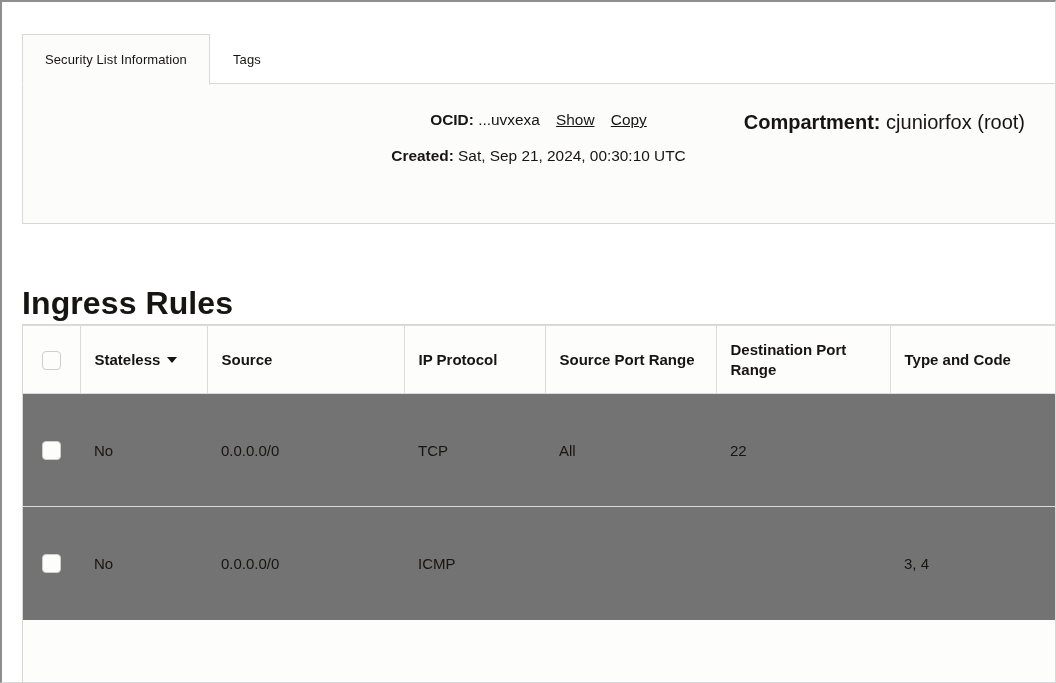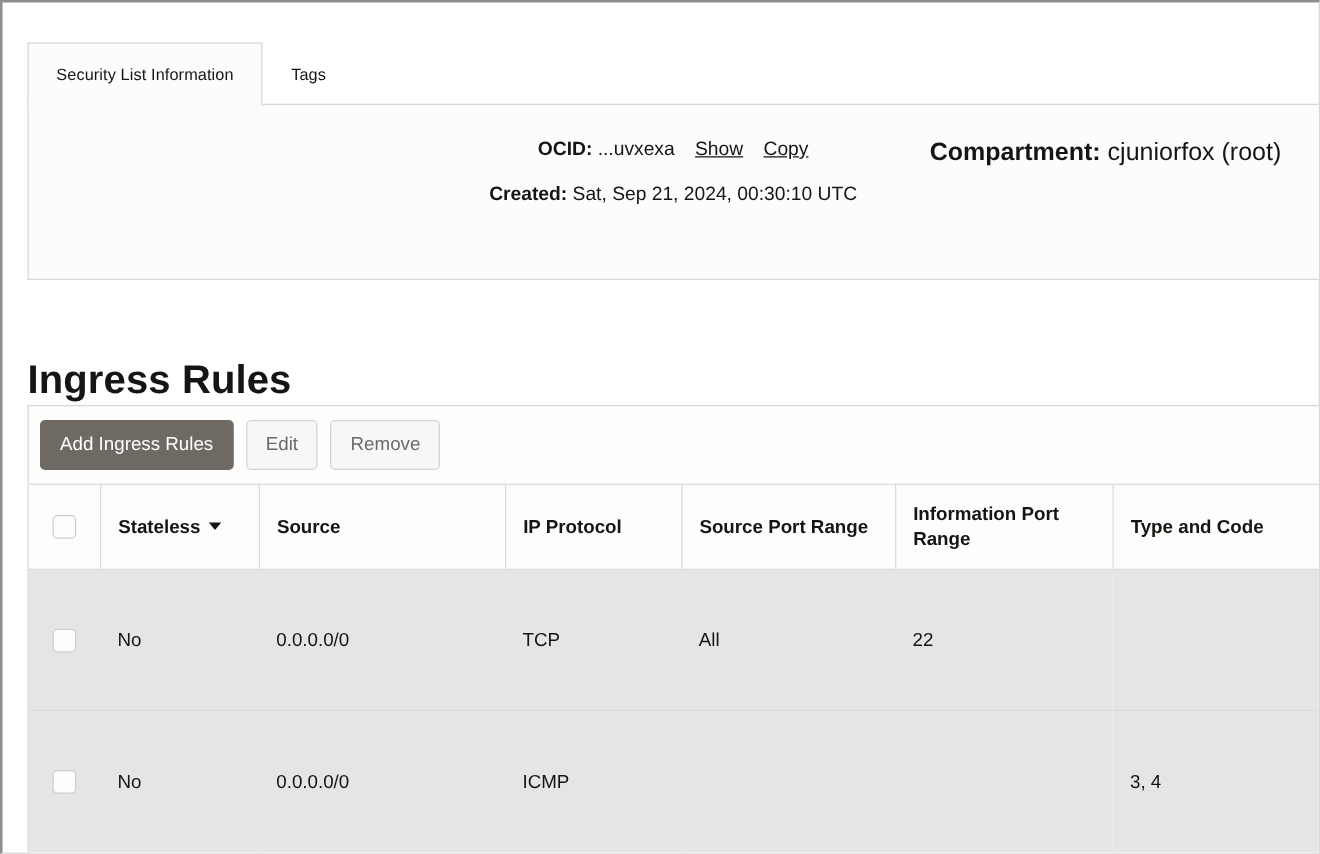--- a/index.html
+++ b/index.html
@@ -190,21 +190,21 @@
     line-height: 1.28;
   }
   table.rules th.cb-col, table.rules td.cb-col {
     padding-left: 0;
     text-align: center;
   }
   table.rules td {
     height: 113px;
     padding: 0 0 0 14px;
     color: #161513;
-    background: #e5e5e5;
+    background: #737373;
     border-right: none;
   }
   table.rules tbody tr td { border-top: 1px solid #dcdbd9; }
 
   
   .c-cb   { width: 57px; }
   .c-sl   { width: 127px; }
   .c-src  { width: 197px; }
   .c-ipp  { width: 141px; }
   .c-spr  { width: 171px; }
@@ -271,25 +271,20 @@
         </div>
 
       </div>
     </div>
   </div>
 
   <h2 class="section-title">Ingress Rules</h2>
 
   <div class="table-card">
 
-    <div class="toolbar">
-      <button class="btn btn-primary">Add Ingress Rules</button>
-      <button class="btn btn-secondary">Edit</button>
-      <button class="btn btn-secondary">Remove</button>
-    </div>
 
     <table class="rules">
       <colgroup>
         <col class="c-cb">
           <col class="c-sl">
           <col class="c-src">
           <col class="c-ipp">
         <col class="c-spr">
           <col class="c-dpr">
           <col class="c-tc">
@@ -305,21 +300,21 @@
           <th>
             <span class="th-text">Source</span>
           </th>
           <th>
             <span class="th-text">IP Protocol</span>
           </th>
           <th>
             <span class="th-text">Source Port Range</span>
           </th>
           <th>
-            <span class="th-text">Information Port Range</span>
+            <span class="th-text">Destination Port Range</span>
           </th>
           <th>
             <span class="th-text">Type and Code</span>
           </th>
         </tr>
       </thead>
       <tbody>
         <tr>
           <td class="cb-col">
             <span class="checkbox"></span>

